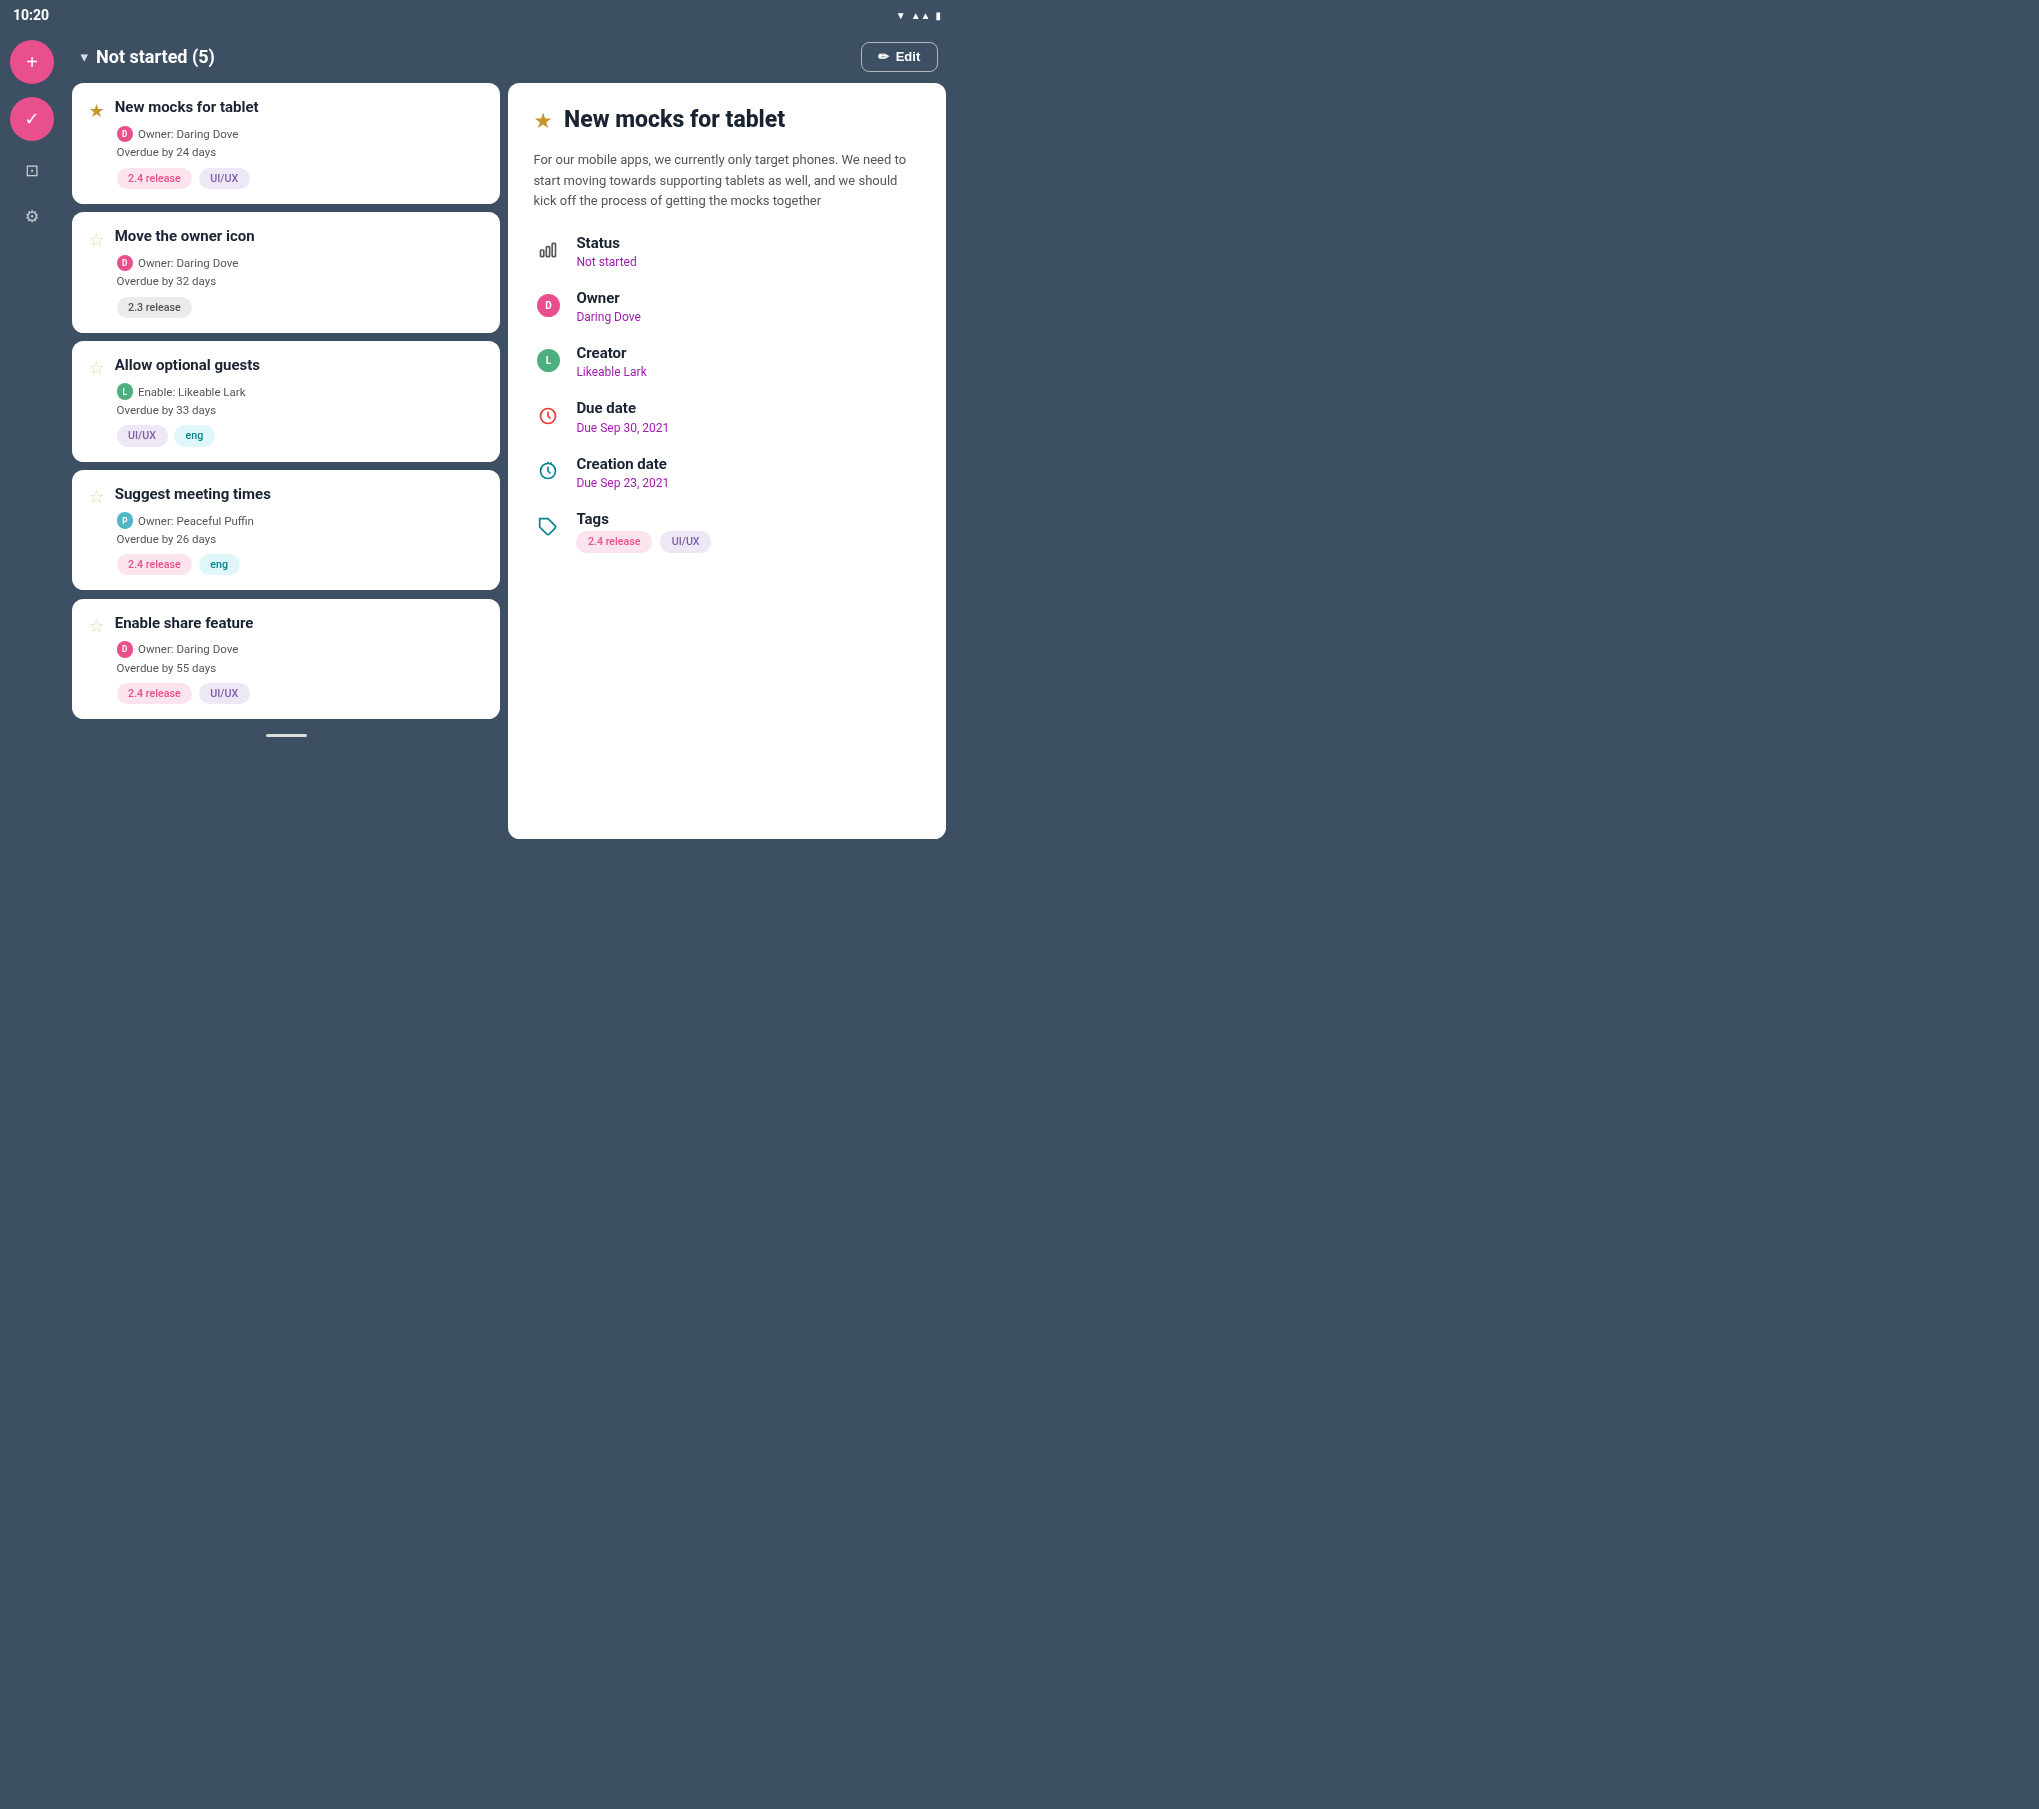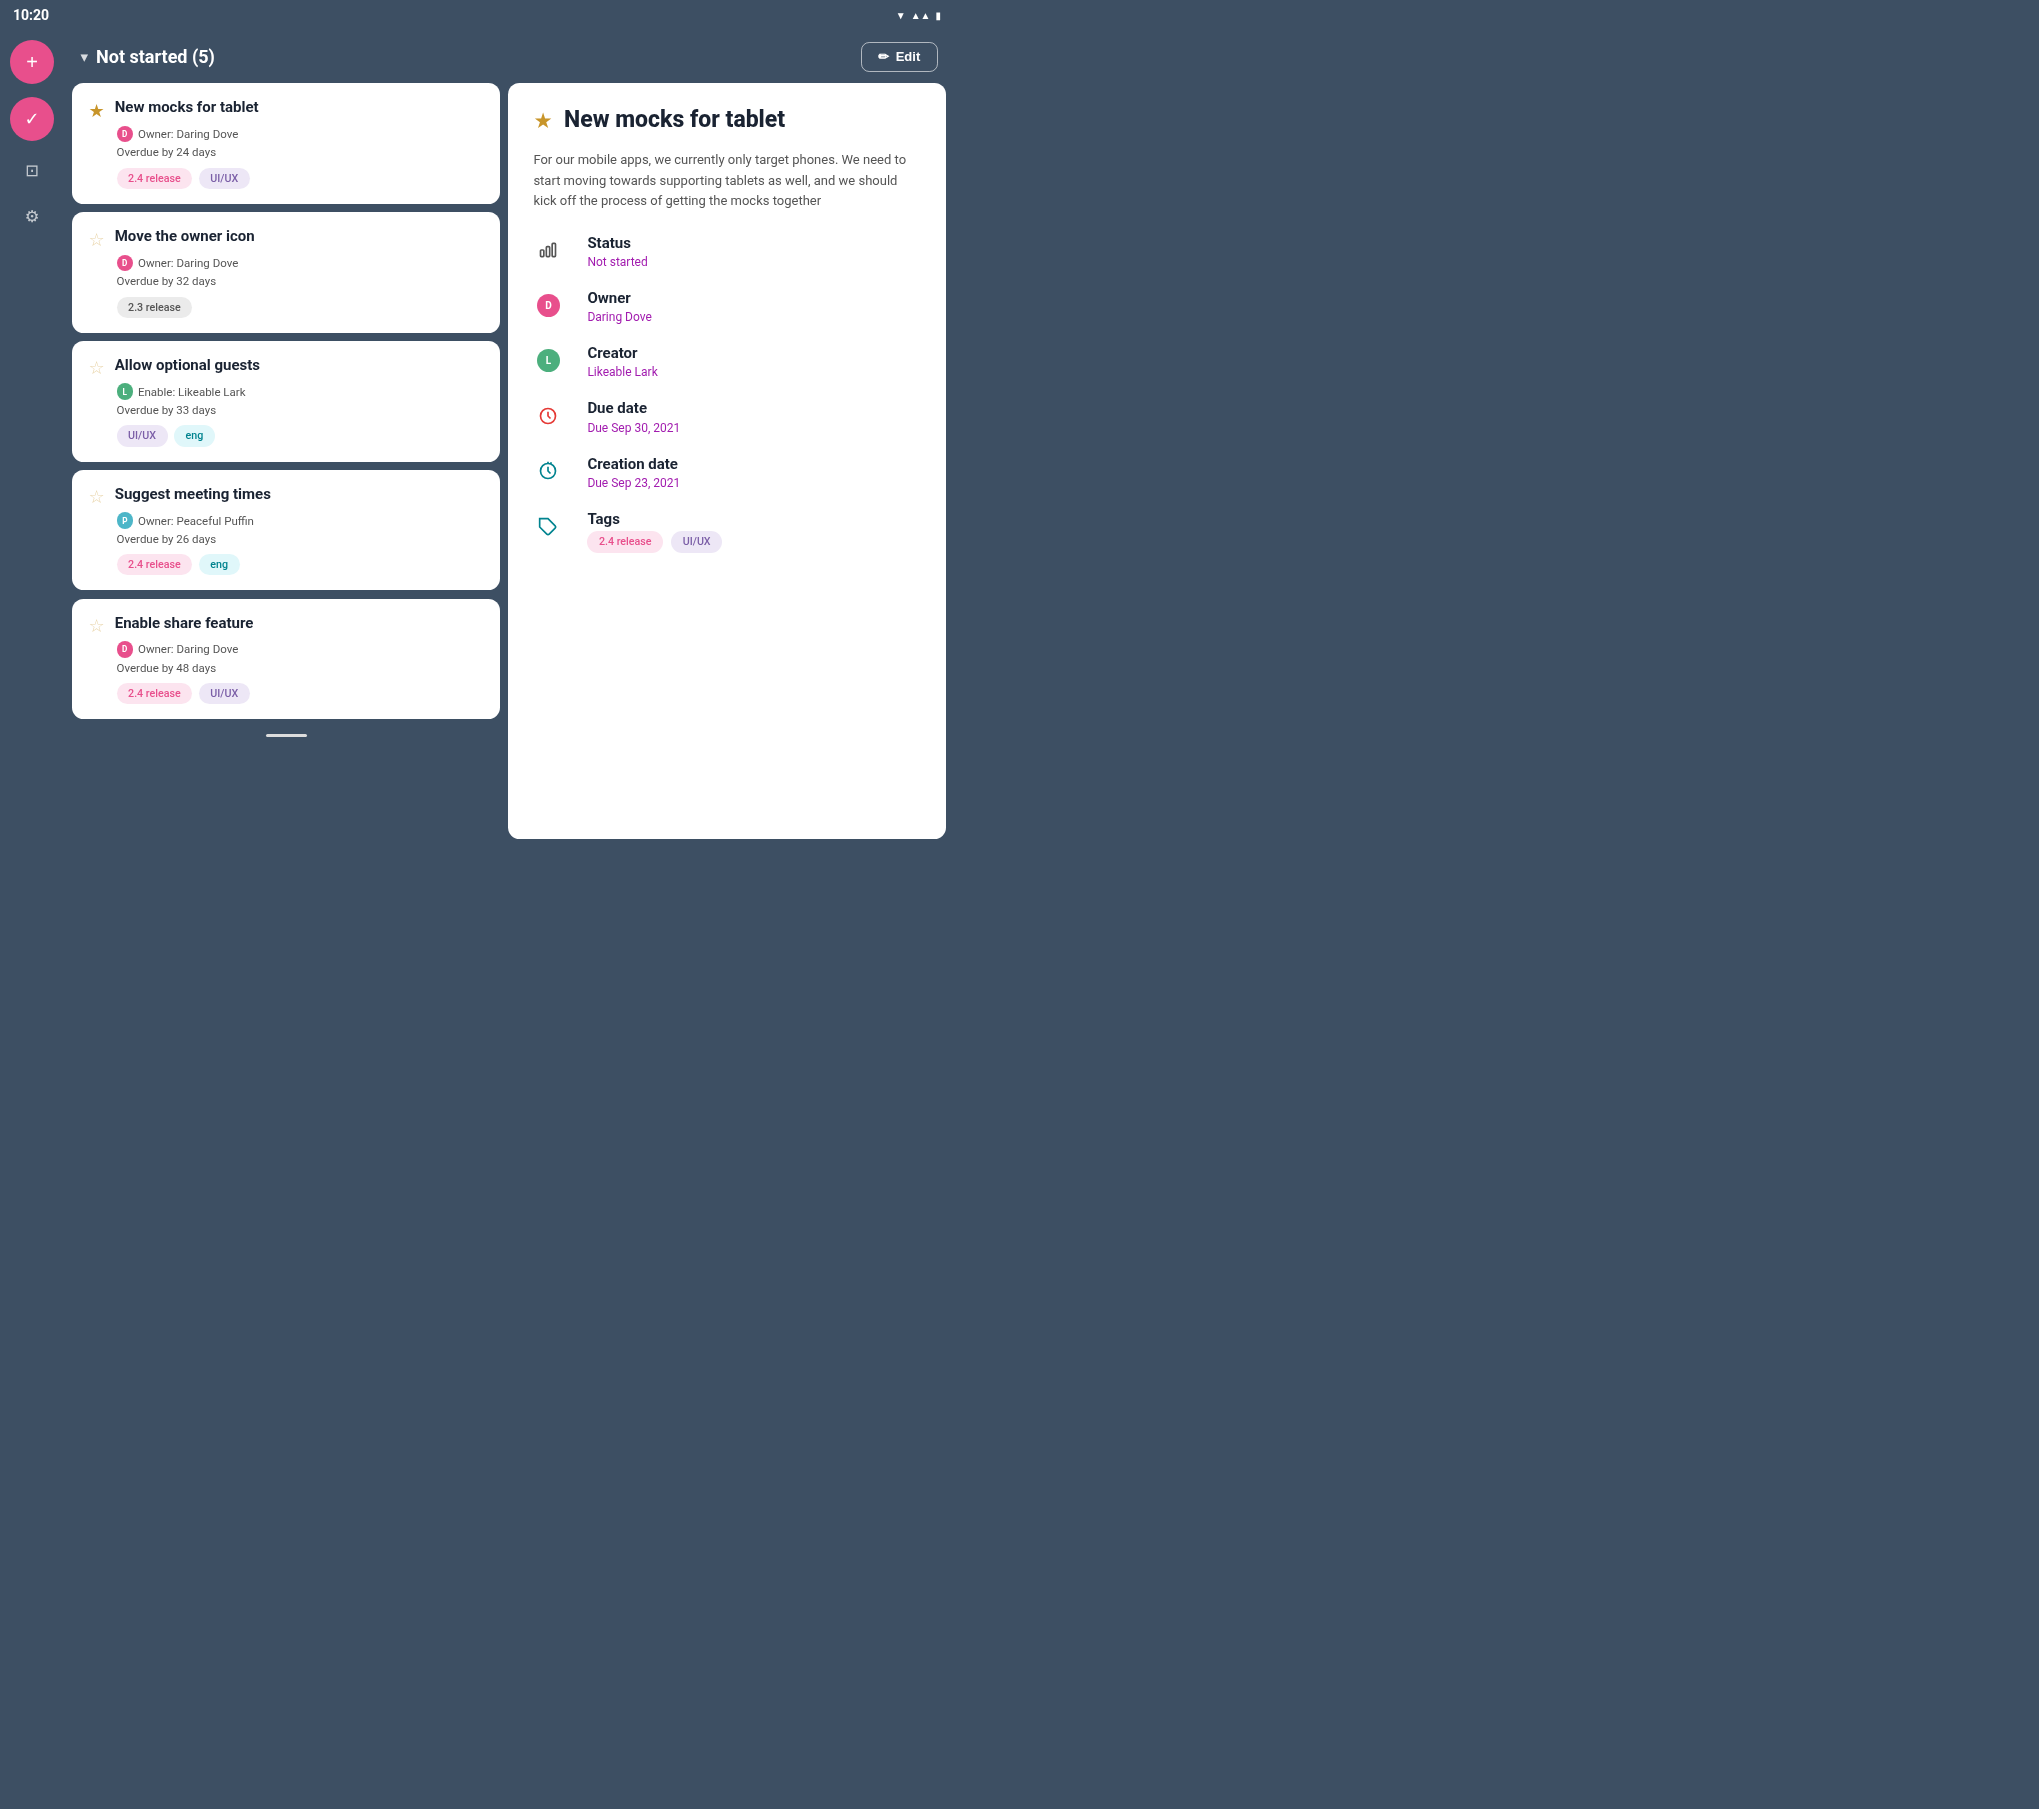--- a/index.html
+++ b/index.html
@@ -257,21 +257,21 @@
       line-height: 1.6;
       margin-bottom: 21.4px;
       margin-top: 16px;
     }
     .detail-field {
       margin-bottom: 20px;
     }
     .detail-field-row {
       display: flex;
       align-items: flex-start;
-      gap: 24px;
+      gap: 13px;
     }
     .detail-field-icon {
       width: 30px;
       height: 30px;
       display: flex;
       align-items: center;
       justify-content: center;
       font-size: 18px;
       flex-shrink: 0;
       margin-top: 1.6px;
@@ -437,21 +437,21 @@
         <div class="task-card">
           <div class="task-card-header">
             <span class="star-icon star-empty">☆</span>
             <span class="task-title">Enable share feature</span>
           </div>
           <div class="task-meta">
             <div class="task-owner">
               <div class="owner-avatar avatar-pink">D</div>
               <span>Owner: Daring Dove</span>
             </div>
-            <div class="overdue">Overdue by 48 days</div>
+            <div class="overdue">Overdue by 55 days</div>
             <div class="tags">
               <span class="tag tag-pink">2.4 release</span>
               <span class="tag tag-purple">UI/UX</span>
             </div>
           </div>
         </div>
 
         <div class="divider-line"></div>
 
       </div>

